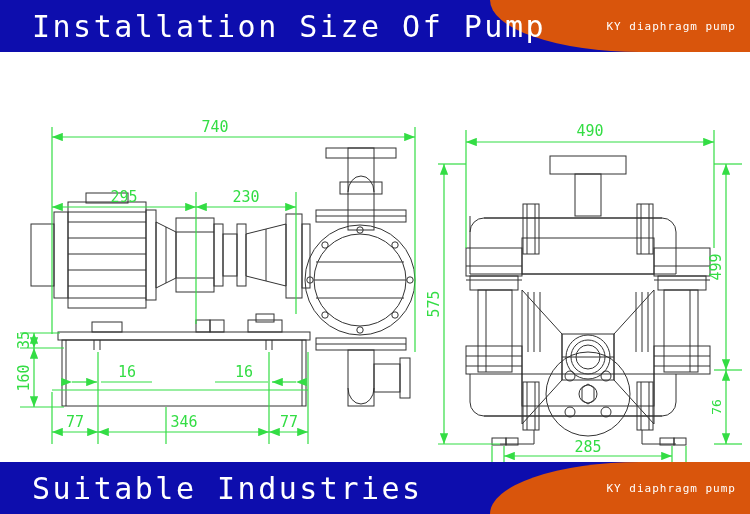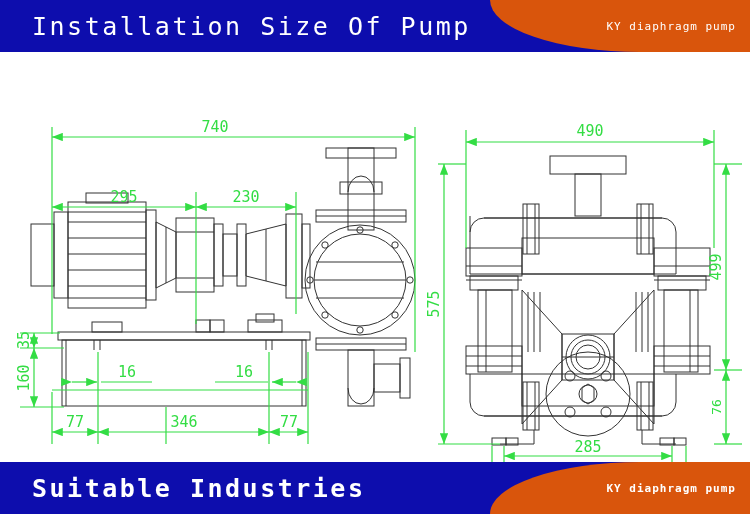--- a/index.html
+++ b/index.html
@@ -2,27 +2,27 @@
 <html><head>
 <meta charset="utf-8">
 <style>
   html,body{margin:0;padding:0;background:#fff;}
   body{width:750px;height:514px;overflow:hidden;font-family:"DejaVu Sans Mono",monospace;}
   .page{position:relative;width:750px;height:514px;background:#ffffff;}
 
   
   .banner{position:absolute;left:0;width:750px;overflow:hidden;}
   .banner-top{top:0;height:52px;}
-  .banner-bottom{top:462px;height:52px;font-weight:bold;}
+  .banner-bottom{top:462px;height:52px;}
   .banner-bg{position:absolute;inset:0;background:#0d0dad;}
   .banner-accent{position:absolute;top:0;height:52px;width:260px;right:0;background:#d9550c;}
   .banner-top .banner-accent{border-bottom-left-radius:150px 52px;}
   .banner-bottom .banner-accent{border-top-left-radius:150px 52px;}
   .banner-title{position:absolute;left:32px;top:0;height:52px;display:flex;align-items:center;
-     color:#ffffff;font-size:25px;letter-spacing:2.5px;font-family:"DejaVu Sans Mono",monospace;white-space:nowrap;}
+     color:#ffffff;font-size:30px;letter-spacing:2.5px;font-family:"DejaVu Sans Mono",monospace;white-space:nowrap;}
   .banner-brand{position:absolute;right:14px;top:0;height:52px;display:flex;align-items:center;
      color:#ffffff;font-size:11px;letter-spacing:1px;font-family:"DejaVu Sans Mono",monospace;white-space:nowrap;}
 
   
   .drawing{position:absolute;left:0;top:52px;width:750px;height:410px;text-align:center;}
   .drawing svg{display:block;}
   .dimtext{font-family:"DejaVu Sans Mono",monospace;font-size:15px;fill:#33dd44;}
   .dimtext-sm{font-family:"DejaVu Sans Mono",monospace;font-size:13px;fill:#33dd44;}
 </style>
 </head>

